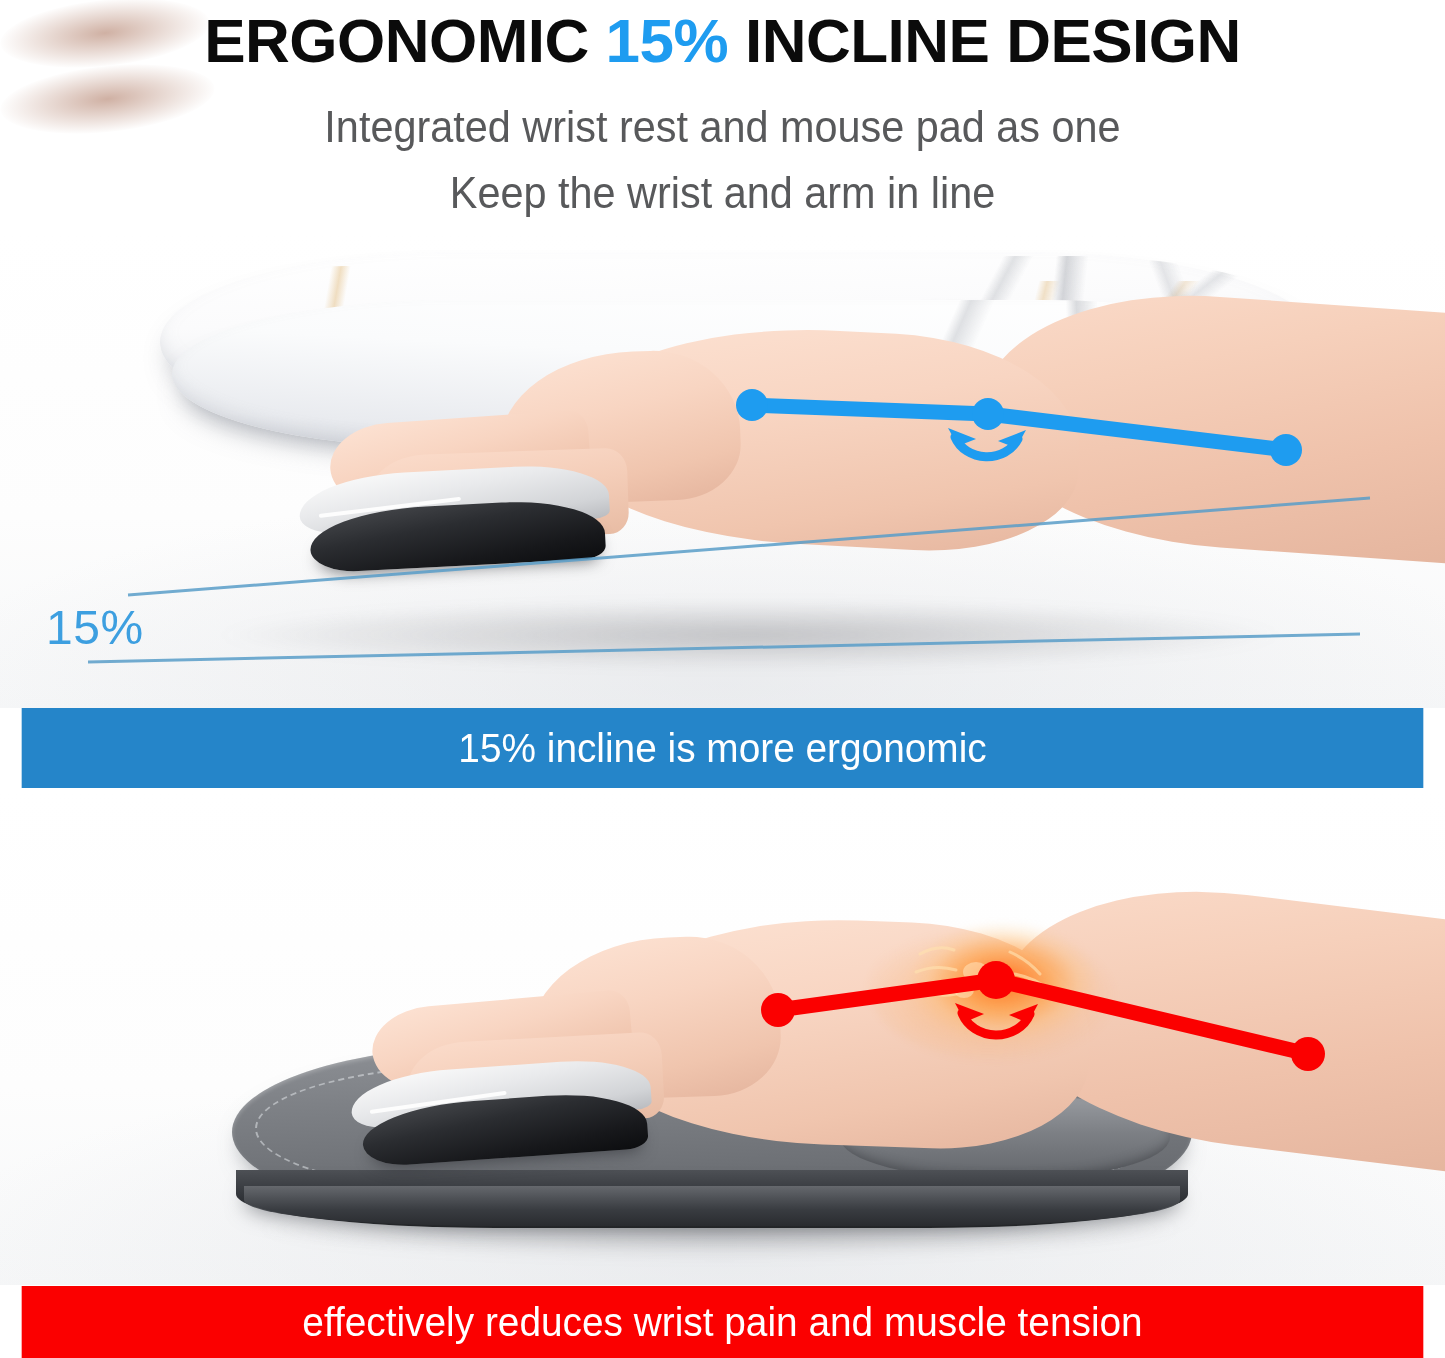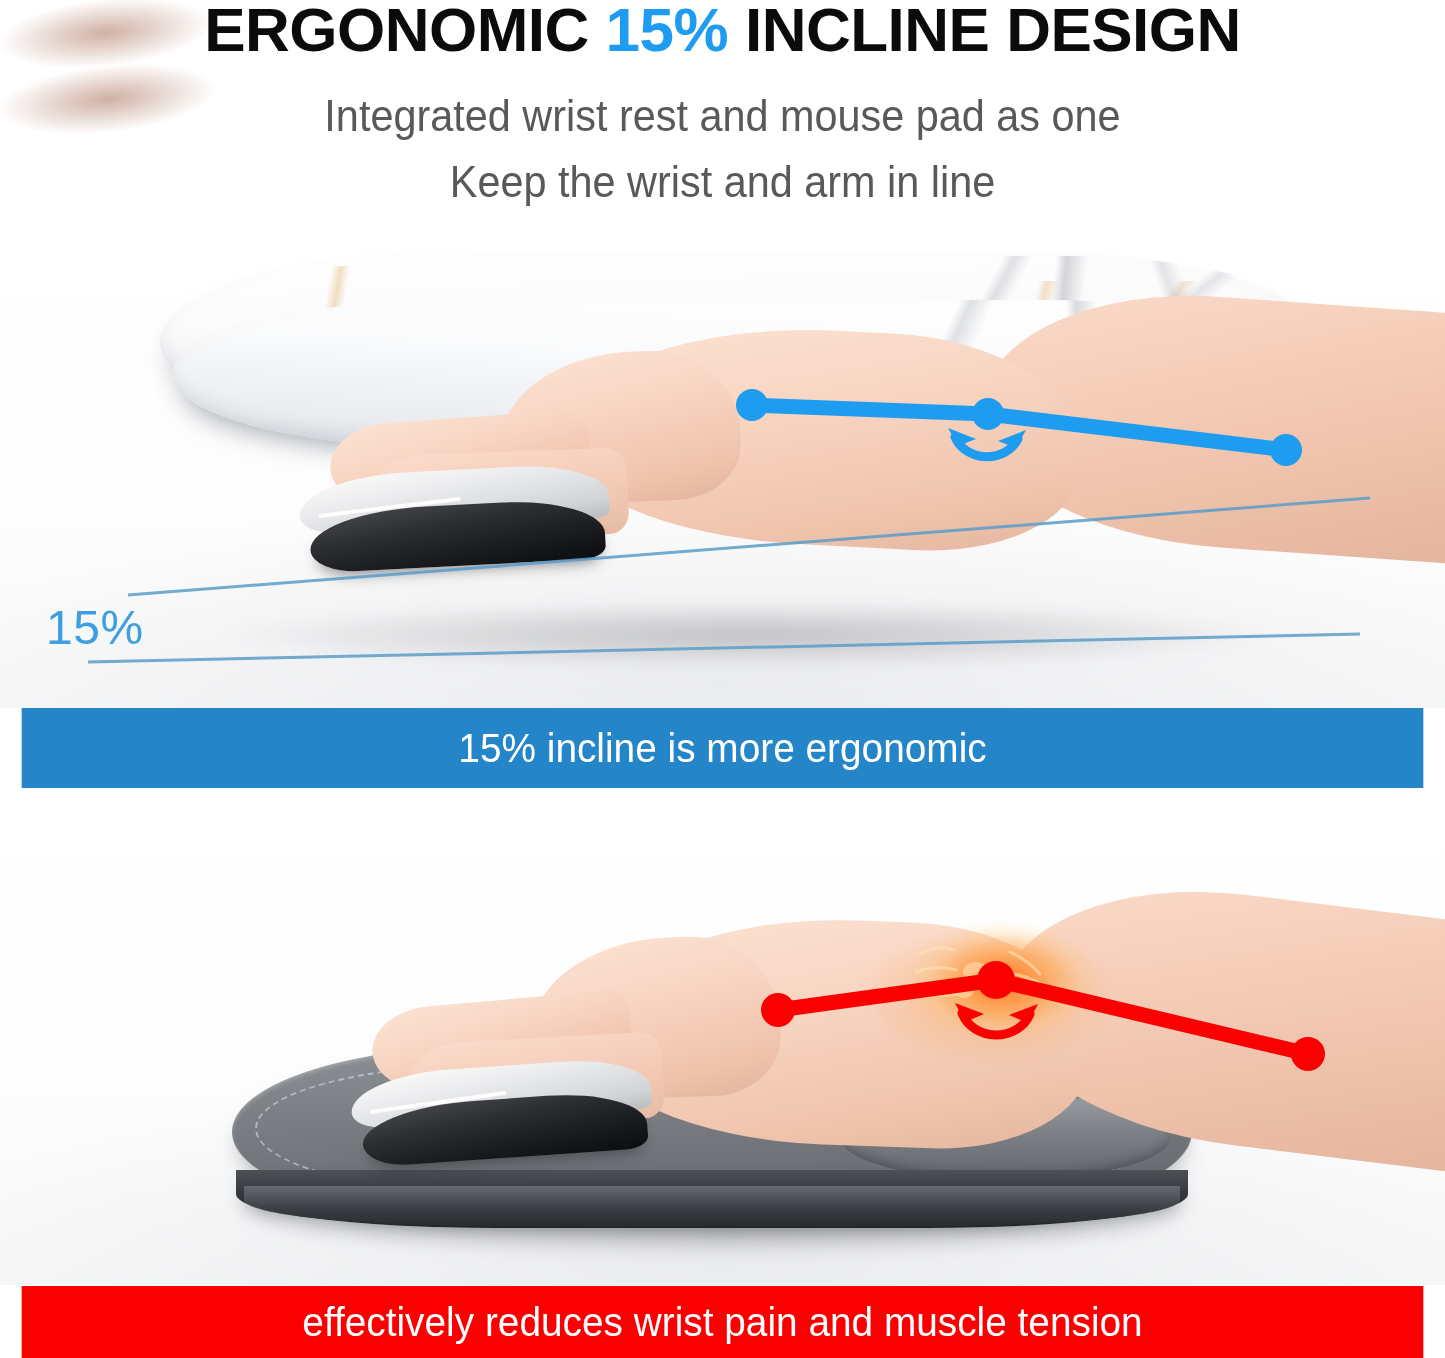--- a/index.html
+++ b/index.html
@@ -15,21 +15,21 @@
     width: 1445px;
     height: 1358px;
     background: #ffffff;
     overflow: hidden;
   }
 
   
   .header {
     position: absolute;
     left: 0;
-    top: 0;
+    top: 11px;
     width: 1445px;
     height: 232px;
     text-align: center;
   }
   .headline {
     position: absolute;
     left: 0;
     top: -4px;
     width: 1445px;
     font-family: "Liberation Sans", sans-serif;

